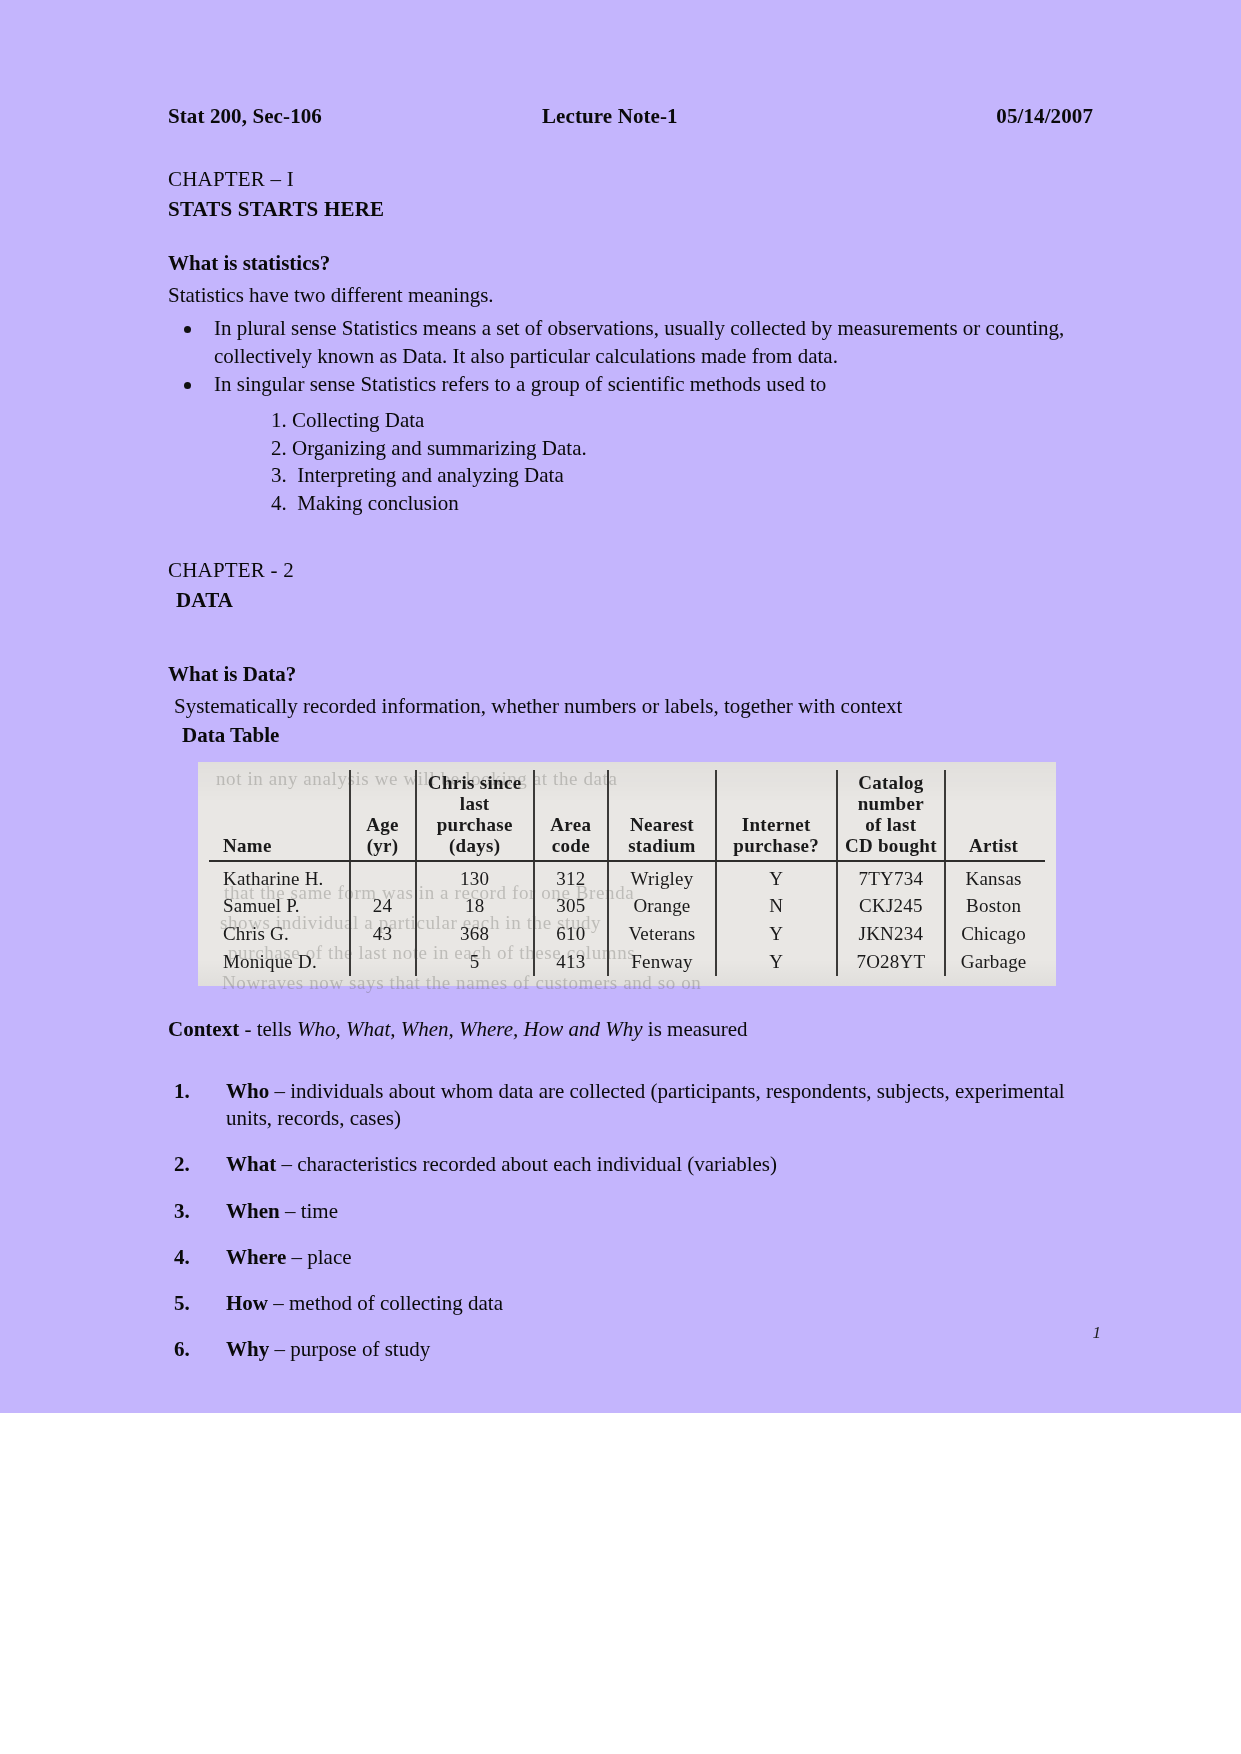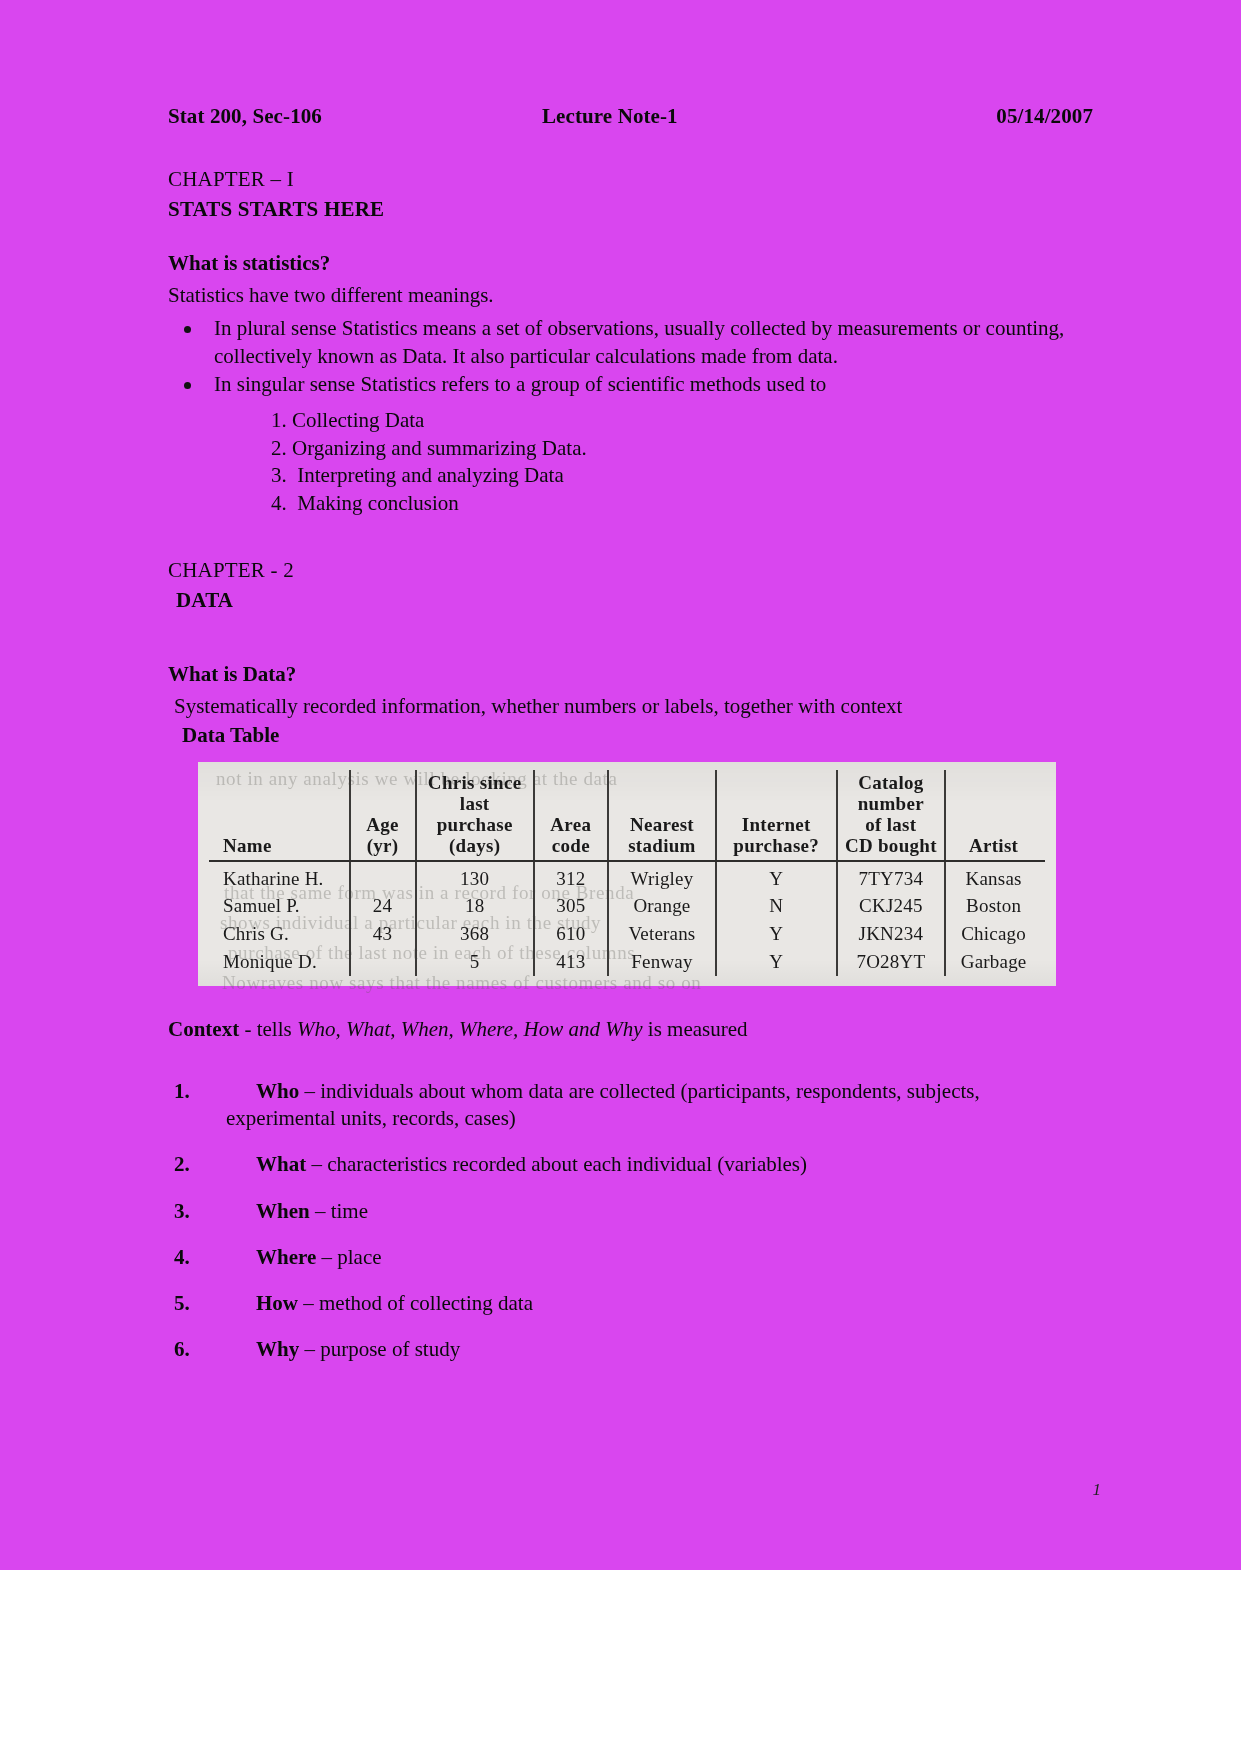--- a/index.html
+++ b/index.html
@@ -13,22 +13,22 @@
     height: 1754px;
     position: relative;
     font-family: "Liberation Serif", "DejaVu Serif", serif;
     color: #0a0a0a;
     overflow: hidden;
   }
   .page {
     position: absolute;
     left: 0; top: 0;
     width: 1241px;
-    height: 1570px;
-    background: #d946ef;
+    height: 1413px;
+    background: #c4b5fd;
   }
   .content {
     position: absolute;
     left: 168px;
     top: 104px;
     width: 925px;
   }
 
   
   .doc-header {
@@ -209,21 +209,20 @@
     margin-bottom: 19px;
   }
   ol.context-list > li .num {
     position: absolute;
     left: 6px;
     top: 0;
     font-weight: bold;
   }
   ol.context-list > li .term {
     font-weight: bold;
-    margin-left: 30px;
   }
 
   .page-number {
     position: absolute;
     right: 140px;
     bottom: 70px;
     font-style: italic;
     font-size: 17px;
     color: #222;
   }

